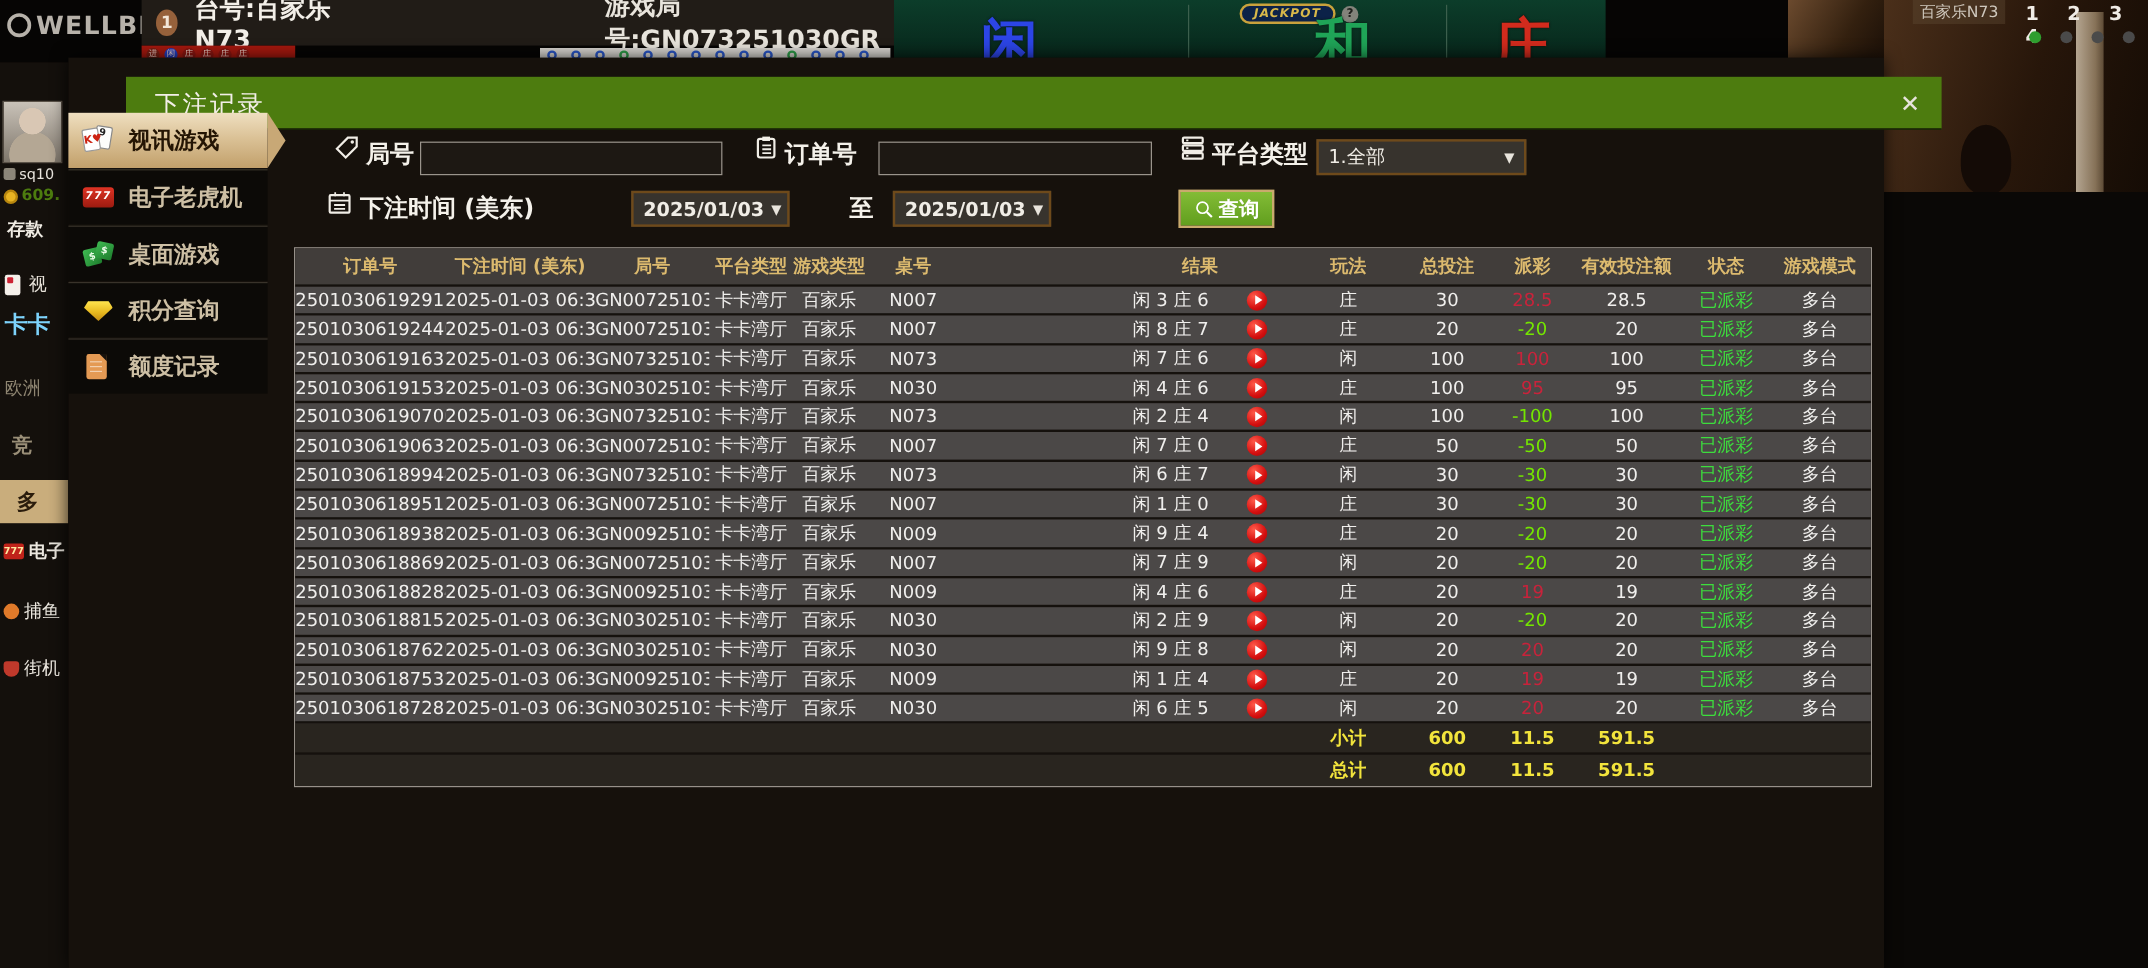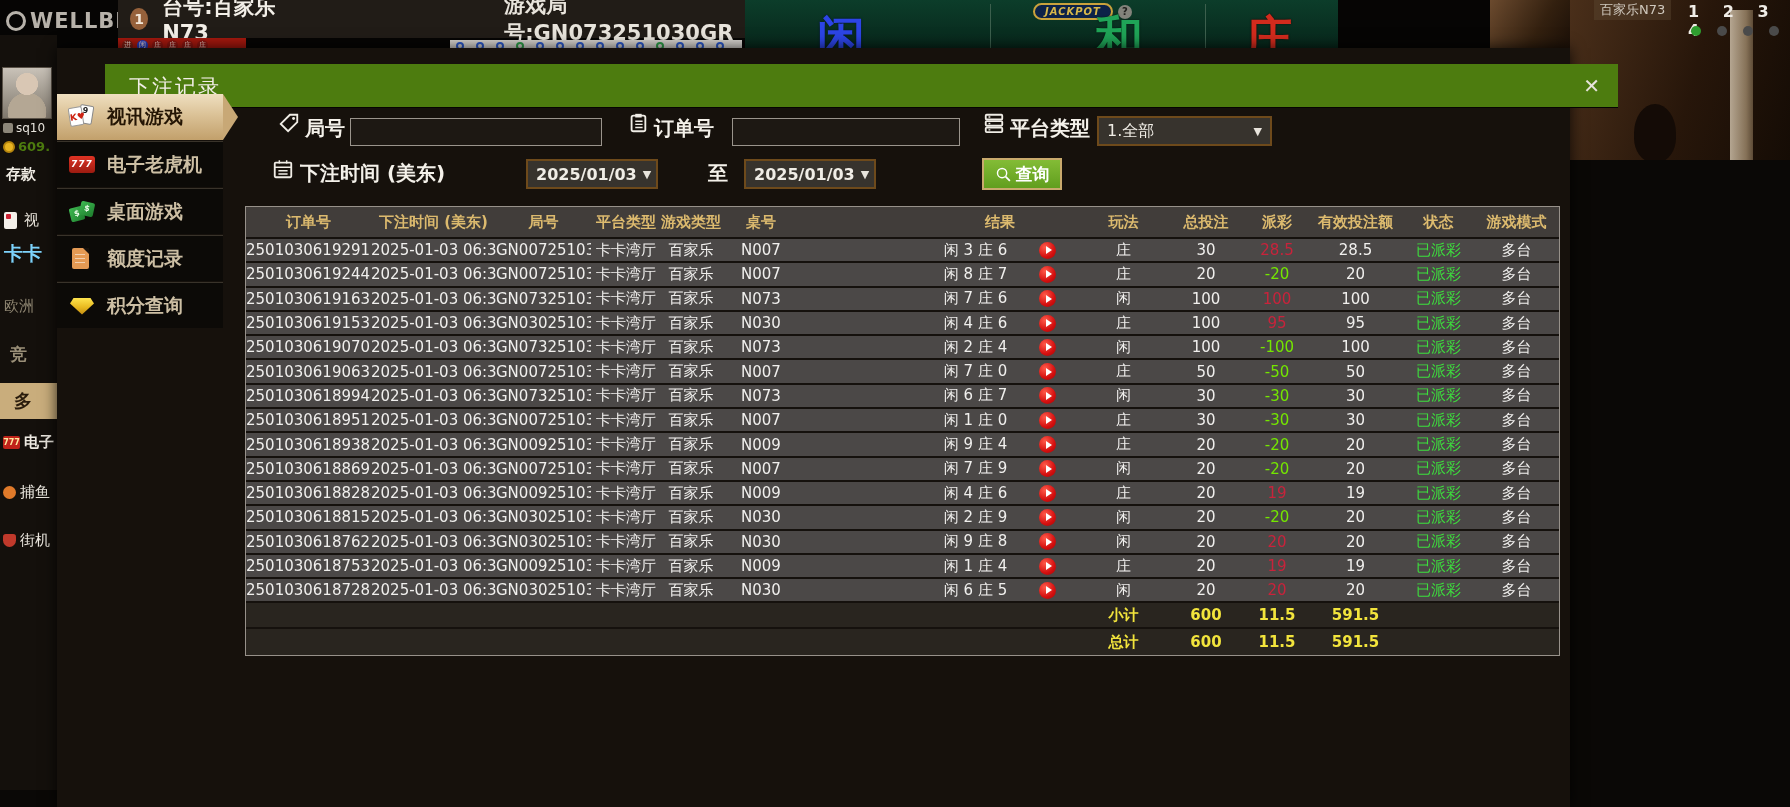--- a/index.html
+++ b/index.html
@@ -45,21 +45,21 @@
     background:linear-gradient(90deg,#d9cab3 0%,#a08a6c 70%,#6e5a42 100%); }
   .dealer-head { position:absolute; left:64px; top:104px; width:42px; height:58px; background:#140b06;
     border-radius:50% 50% 42% 42%; }
   .video-title { position:absolute; left:24px; top:0; color:#cfc8bd; font-size:13px;
     background:rgba(95,75,52,.4); padding:1px 6px; }
   .cam-nums { position:absolute; left:118px; top:2px; color:#f0ece6; font-size:16px; letter-spacing:9px; font-weight:bold;}
   .cam-dots { position:absolute; left:121px; top:26px; display:flex; gap:16px; }
   .cam-dot { width:10px; height:10px; border-radius:50%; }
 
   
-  .left-strip { position:absolute; left:0; top:35px; width:57px; height:755px; background:#14100c; overflow:hidden; z-index:1; }
+  .left-strip { position:absolute; left:0; top:52px; width:57px; height:755px; background:#14100c; overflow:hidden; z-index:1; }
   .avatar { position:absolute; left:2px; top:32px; width:50px; height:52px; border:1px solid #5a5248;
     background:radial-gradient(circle at 50% 32%, #d9c7b4 0 26%, transparent 27%),
                radial-gradient(circle at 50% 88%, #b4a794 0 38%, transparent 39%),
                linear-gradient(180deg,#c9c2b8 0%,#7f776c 100%); }
   .ls-row { position:absolute; left:0; display:flex; align-items:center; white-space:nowrap; }
   .ls-user { top:86px; left:3px; color:#e8e4dd; font-size:12px; gap:3px;}
   .ls-user-ic { width:10px; height:10px; background:#8c8679; border-radius:2px; }
   .ls-bal { top:104px; left:3px; color:#4d7c0f; font-size:13px; font-weight:bold; gap:3px;}
   .coin { width:12px; height:12px; border-radius:50%; background:#e8b422; border:2px solid #b7860e; }
   .ls-deposit { top:130px; left:6px; color:#f0ece4; font-size:15px; font-weight:bold; }
@@ -261,29 +261,29 @@
       </div>
       <div class="tab">
         <span class="tab-icon">
             <span class="tg-a">$</span>
             <span class="tg-b">$</span>
           </span>
         <span>桌面游戏</span>
       </div>
       <div class="tab">
         <span class="tab-icon">
+            <span class="diamond-icon"></span>
+          </span>
+        <span>积分查询</span>
+      </div>
+      <div class="tab">
+        <span class="tab-icon">
             <span class="doc-icon"></span>
           </span>
         <span>额度记录</span>
-      </div>
-      <div class="tab">
-        <span class="tab-icon">
-            <span class="diamond-icon"></span>
-          </span>
-        <span>积分查询</span>
       </div>
     </div>
 
     <svg class="ic flt-icon" style="left:221px; top:64px" viewBox="0 0 24 24">
       <path d="M3 13 L13 3 H21 V11 L11 21 Z"></path>
         <circle cx="17" cy="7" r="1.6" fill="#f0ede6" stroke="none"></circle>
     </svg>
     <span class="flt-label" style="left:248px; top:67px">局号</span>
     <input class="txt-input" style="left: 293px; top: 70px; width: 252px;" value="">
 

